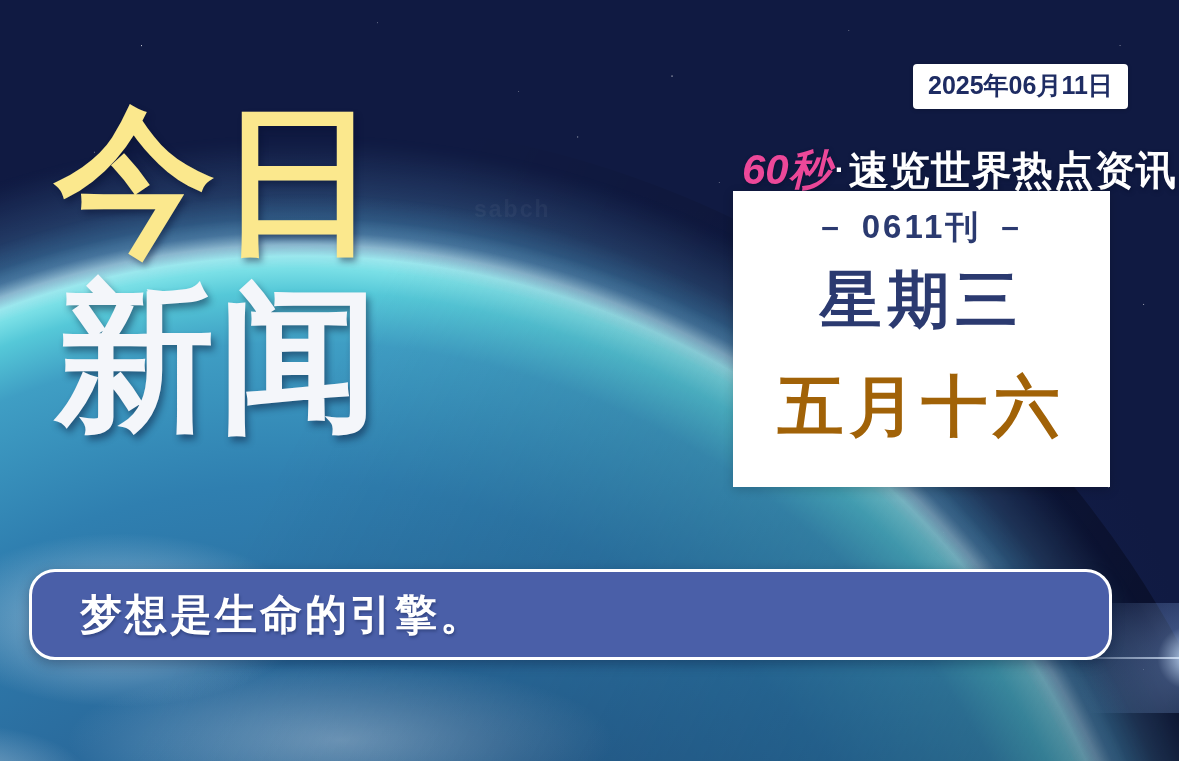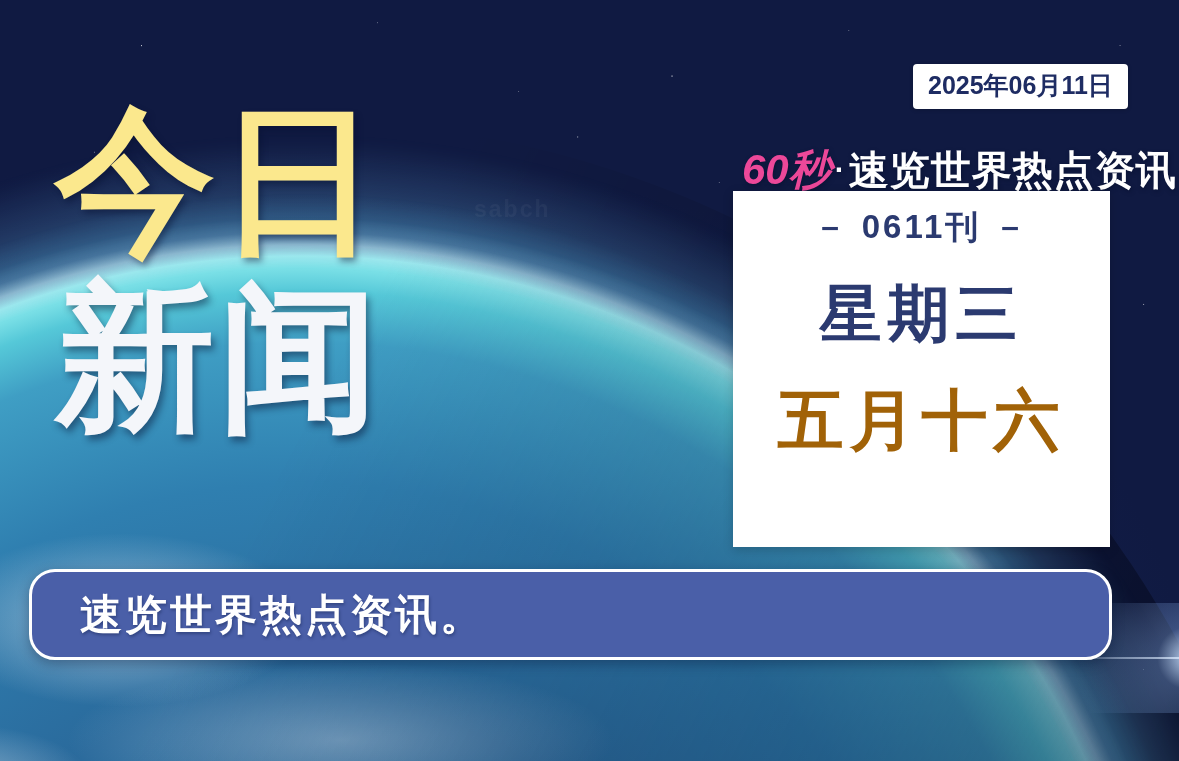--- a/index.html
+++ b/index.html
@@ -146,35 +146,35 @@
     white-space:nowrap;font-weight:700;
     text-shadow:1px 2px 4px rgba(5,14,44,.55);
   }
   .tagline .big{color:#ec4899;font-size:42px;letter-spacing:0px;font-style:italic;}
   .tagline .dot{color:#ffffff;font-size:30px;padding:0 4px;vertical-align:4px;}
   .tagline .rest{color:#ffffff;font-size:40px;letter-spacing:1px;}
 
   
   .card{
     position:absolute;left:733px;top:191px;
-    width:377px;height:356px;
+    width:377px;height:296px;
     background:#ffffff;
     display:flex;flex-direction:column;
     align-items:center;justify-content:flex-start;
     padding-top:14px;
     box-shadow:0 3px 10px rgba(0,0,0,.18);
     text-align:right;
   }
   .card .issue{
     color:#2b3a70;font-size:33px;font-weight:700;letter-spacing:3px;
     white-space:nowrap;
   }
   .card .weekday{
     color:#2b3a70;font-size:62px;font-weight:700;letter-spacing:6px;
-    margin-top:22px;white-space:nowrap;
+    margin-top:8px;white-space:nowrap;
   }
   .card .lunar{
     color:#a16207;font-size:66px;font-weight:700;letter-spacing:6px;
     margin-top:20px;white-space:nowrap;
   }
 
   
   .quote{
     position:absolute;left:29px;top:569px;
     width:1083px;height:91px;
@@ -220,16 +220,16 @@
     <span class="big">60秒</span><span class="dot">·</span><span class="rest">速览世界热点资讯</span>
   </div>
 
   <div class="card">
     <div class="issue">－ 0611刊 －</div>
     <div class="weekday">星期三</div>
     <div class="lunar">五月十六</div>
   </div>
 
   <div class="quote">
-    <span>速览世界热点资讯。</span>
+    <span>梦想是生命的引擎。</span>
   </div>
 
 </div>
 
 </body></html>

